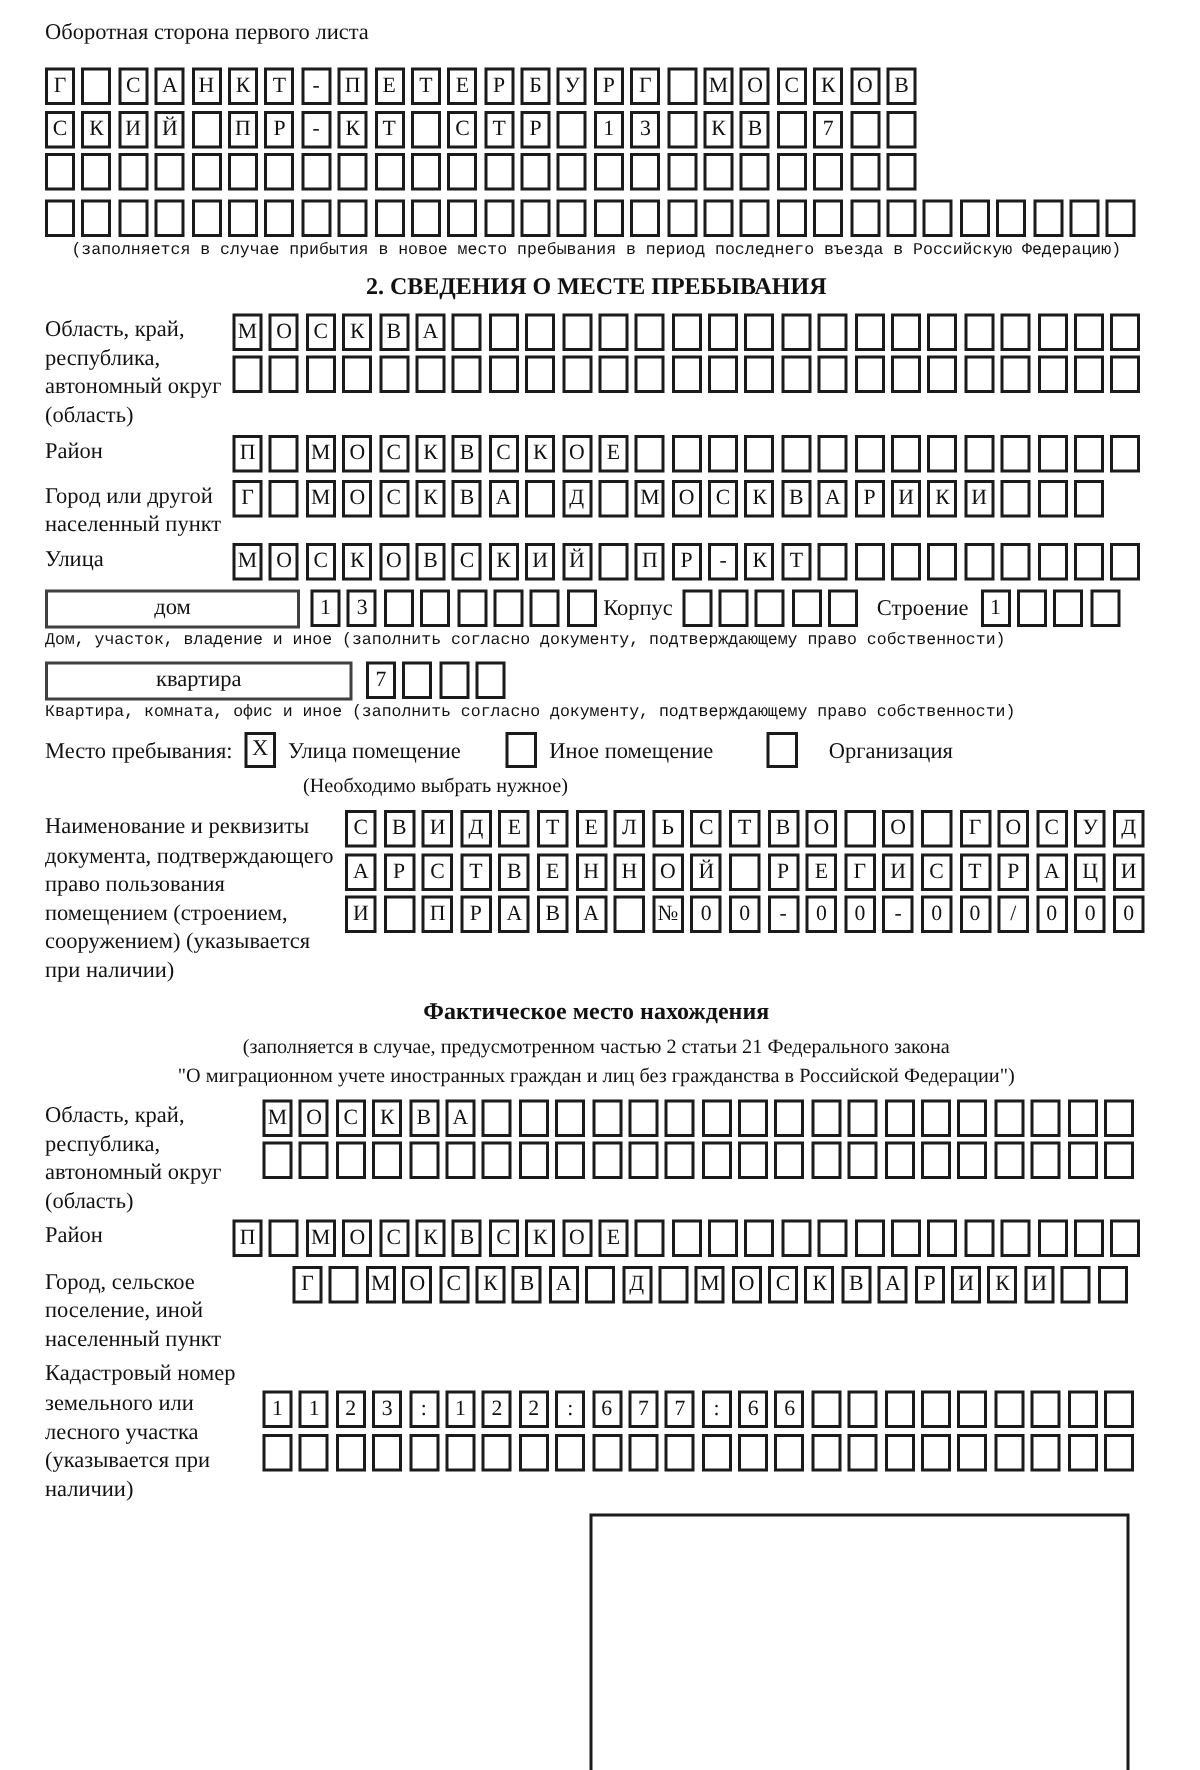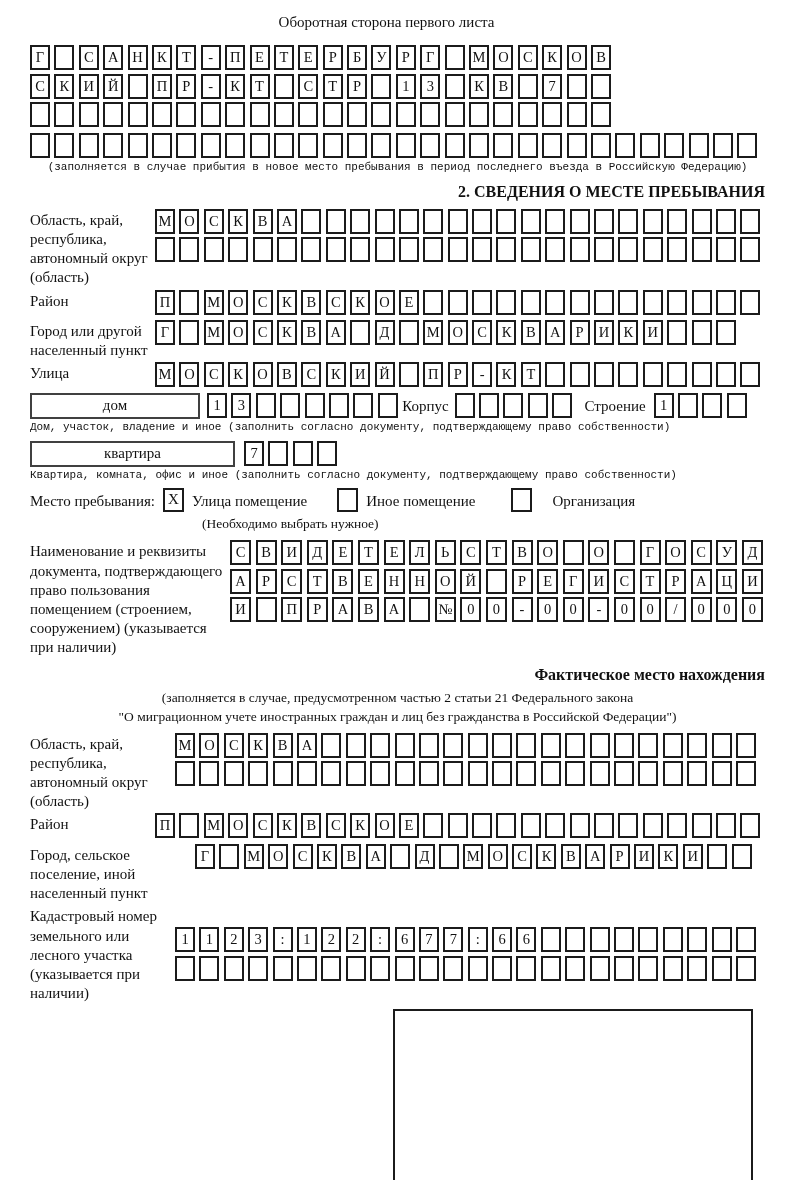--- a/index.html
+++ b/index.html
@@ -5,21 +5,21 @@
   html,body{margin:0;padding:0;background:#fff;}
   body{
     width:800px;height:1180px;
     font-family:"Liberation Serif","DejaVu Serif",serif;
     color:#111;
     padding:14px 35px 0 30px;
     box-sizing:border-box;
     overflow:hidden;
   }
   .header-note{
-    text-align:center;
+    text-align:left;
     font-size:15px;
     padding-right:22px;
     margin-bottom:14px;
   }
   .field{display:flex;align-items:flex-start;margin-bottom:2px;}
   .field-label{
     flex-shrink:0;
     font-size:15px;
     line-height:1.28;
     padding-top:2px;
@@ -32,21 +32,21 @@
     width:20px;height:25px;margin-right:4.4px;
     border:2px solid #1b1b1b;
     text-align:center;font-size:14.5px;line-height:20px;
     vertical-align:top;
     overflow:hidden;
   }
   .cells-wide .cell{width:21px;margin-right:4.6px;}
   .caption{font-size:11px;line-height:1.25;margin:2px 0 6px 0;font-family:Liberation Mono, monospace;}
   .caption.center{text-align:center;}
   .section-title{
-    text-align:right;font-weight:bold;font-size:16px;
+    text-align:center;font-weight:bold;font-size:16px;
     margin:8px 0 8px 0;
   }
   .type-box{
     box-sizing:border-box;border:2px solid #404040;height:26px;
     display:inline-flex;align-items:center;justify-content:center;
     font-size:15px;flex-shrink:0;
   }
   .inline-row{display:flex;align-items:flex-start;margin-bottom:2px;}
   .inline-label{font-size:15px;line-height:26px;white-space:nowrap;}
   .checkbox{

